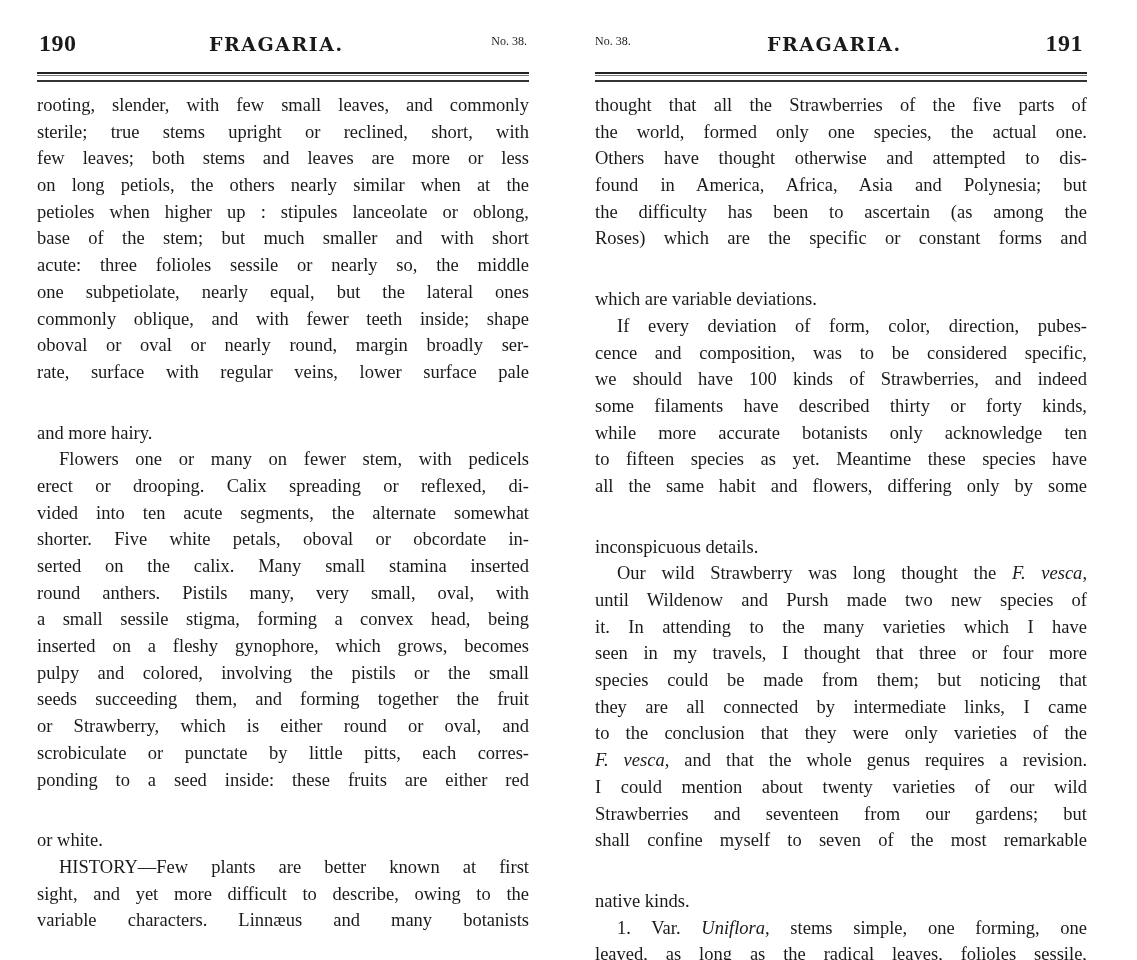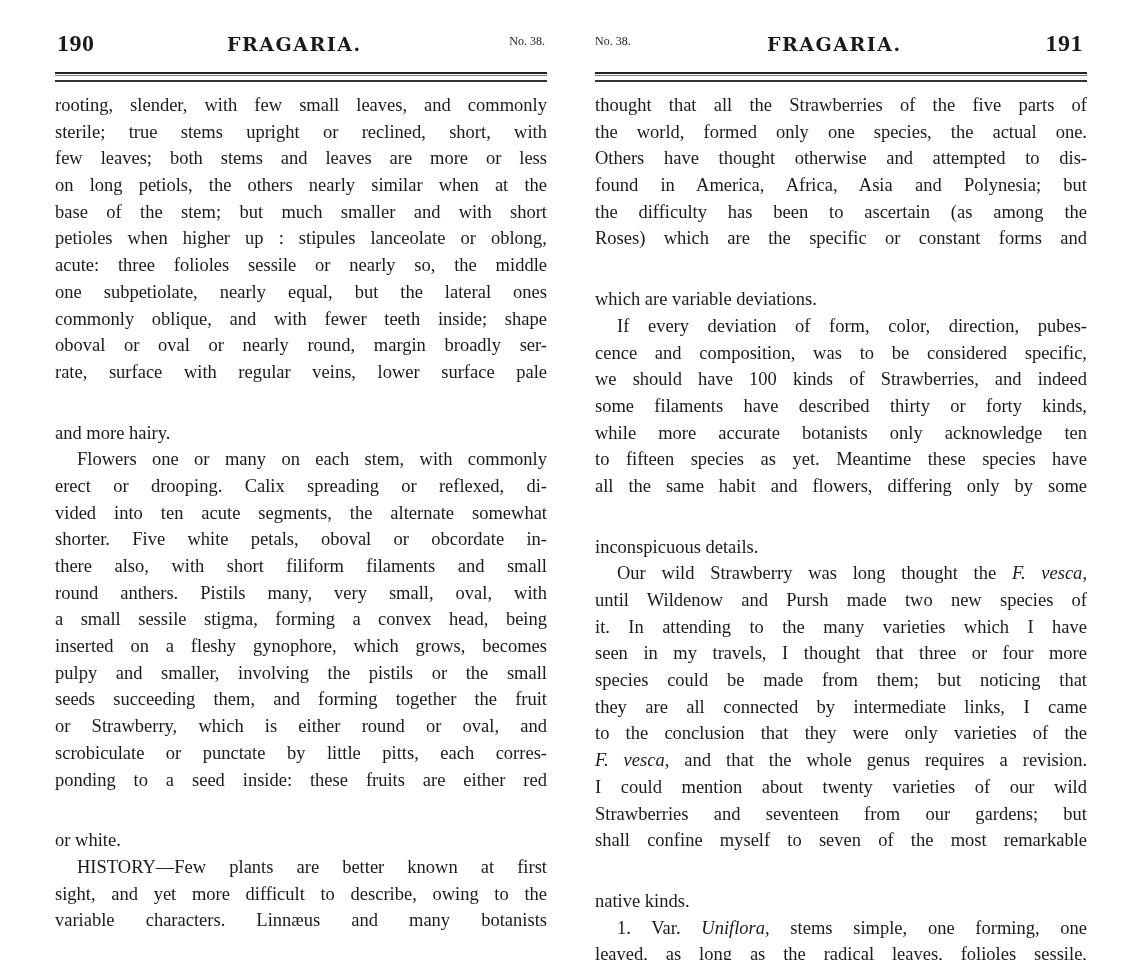--- a/index.html
+++ b/index.html
@@ -1,19 +1,19 @@
 <!DOCTYPE html>
 <html><head>
 <meta charset="utf-8">
 <style>
   html, body { margin: 0; padding: 0; background: #ffffff; }
   body { width: 1137px; height: 960px; position: relative; overflow: hidden;
          font-family: "Liberation Serif", "DejaVu Serif", serif; color: #1a1a1a; }
   .page { position: absolute; top: 0; height: 960px; }
-  .page.left { left: 55px; width: 492px; }
+  .page.left { left: 37px; width: 492px; }
   .page.right { left: 595px; width: 492px; }
   .header { position: absolute; top: 30px; left: 0; right: 0; height: 30px; }
   .header .pnum { position: absolute; top: 0; font-weight: bold; font-size: 24px; letter-spacing: 0.5px; }
   .header .title { position: absolute; top: 3px; font-weight: bold; font-size: 19px; letter-spacing: 1.5px;
                    font-family: "DejaVu Serif", serif; transform: scaleY(0.95); }
   .header .no { position: absolute; top: 4px; font-size: 12px; }
   .page.left .pnum { left: 2px; }
   .page.left .title { left: 172px; }
   .page.left .no { right: 2px; }
   .page.right .no { left: 0; }
@@ -37,37 +37,37 @@
     <span class="pnum">190</span>
     <span class="title">FRAGARIA.</span>
     <span class="no">No. 38.</span>
   </div>
   <div class="rule"></div>
   <div class="body">
     <div class="line">rooting, slender, with few small leaves, and commonly</div>
     <div class="line">sterile; true stems upright or reclined, short, with</div>
     <div class="line">few leaves; both stems and leaves are more or less</div>
     <div class="line">on long petiols, the others nearly similar when at the</div>
+    <div class="line">petioles when higher up : stipules lanceolate or oblong,</div>
     <div class="line">base of the stem; but much smaller and with short</div>
-    <div class="line">petioles when higher up : stipules lanceolate or oblong,</div>
     <div class="line">acute: three folioles sessile or nearly so, the middle</div>
     <div class="line">one subpetiolate, nearly equal, but the lateral ones</div>
     <div class="line">commonly oblique, and with fewer teeth inside; shape</div>
     <div class="line">oboval or oval or nearly round, margin broadly ser-</div>
     <div class="line">rate, surface with regular veins, lower surface pale</div>
     <div class="line last">and more hairy.</div>
-    <div class="line indent">Flowers one or many on each stem, with commonly</div>
+    <div class="line indent">Flowers one or many on fewer stem, with pedicels</div>
     <div class="line">erect or drooping.  Calix spreading or reflexed, di-</div>
     <div class="line">vided into ten acute segments, the alternate somewhat</div>
     <div class="line">shorter.  Five white petals, oboval or obcordate in-</div>
-    <div class="line">there also, with short filiform filaments and small</div>
+    <div class="line">serted on the calix.  Many small stamina inserted</div>
     <div class="line">round anthers.  Pistils many, very small, oval, with</div>
     <div class="line">a small sessile stigma, forming a convex head, being</div>
     <div class="line">inserted on a fleshy gynophore, which grows, becomes</div>
-    <div class="line">pulpy and smaller, involving the pistils or the small</div>
+    <div class="line">pulpy and colored, involving the pistils or the small</div>
     <div class="line">seeds succeeding them, and forming together the fruit</div>
     <div class="line">or Strawberry, which is either round or oval, and</div>
     <div class="line">scrobiculate or punctate by little pitts, each corres-</div>
     <div class="line">ponding to a seed inside: these fruits are either red</div>
     <div class="line last">or white.</div>
     <div class="line indent">HISTORY—Few plants are better known at first</div>
     <div class="line">sight, and yet more difficult to describe, owing to the</div>
     <div class="line">variable characters.  Linnæus and many botanists</div>
   </div>
 </div>

